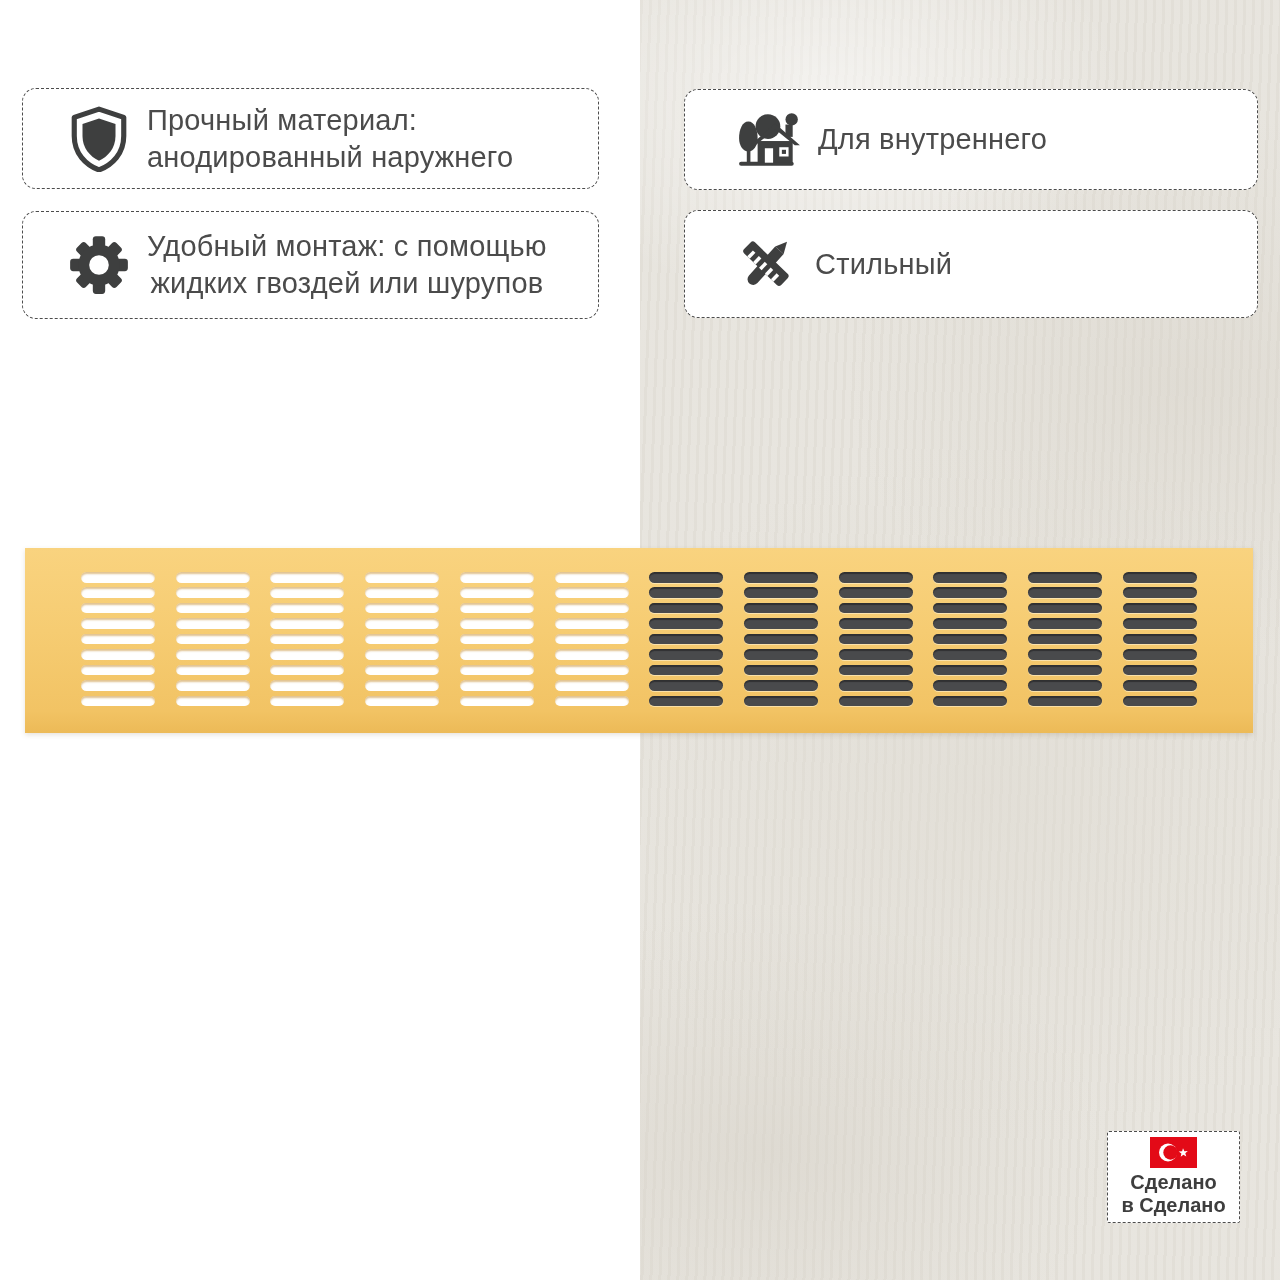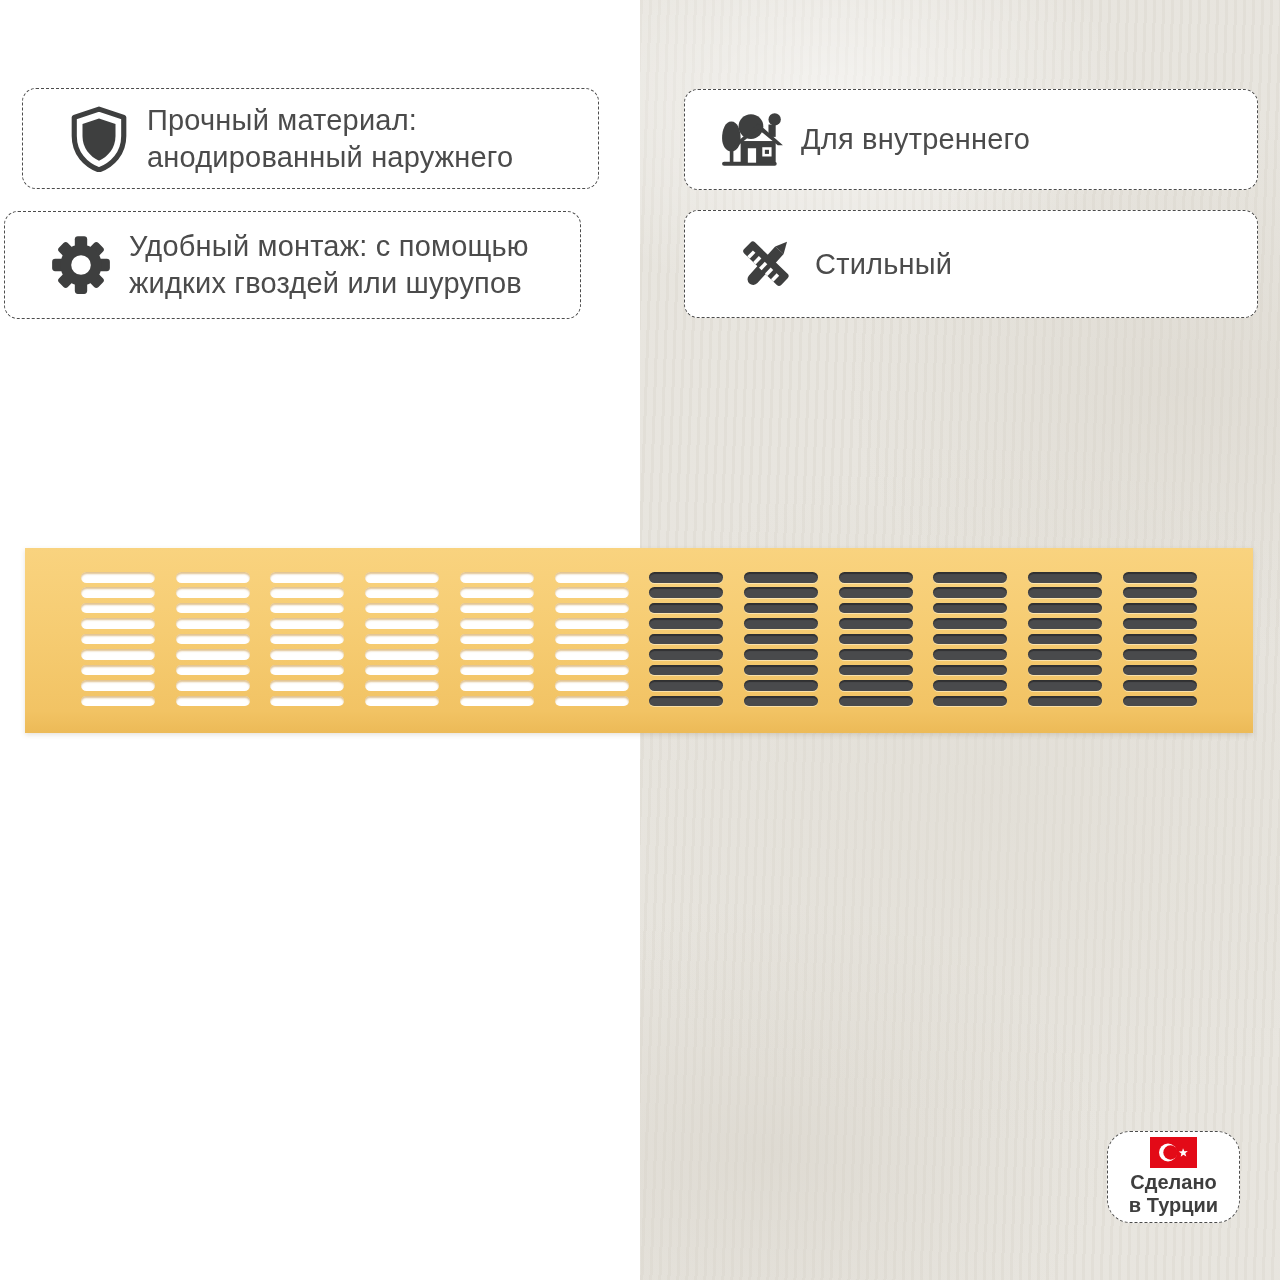--- a/index.html
+++ b/index.html
@@ -23,22 +23,22 @@
   
   .feature-box{
     position:absolute;
     background:#ffffff;
     border:1.6px dashed var(--border);
     border-radius:14px;
     display:flex;align-items:center;
     box-sizing:border-box;
   }
   .fb-1{left:22px;top:88px;width:577px;height:101px;padding-left:42px;}
-  .fb-2{left:4px;top:211px;width:577px;height:108px;padding-left:42px;}
-  .fb-3{left:684px;top:89px;width:574px;height:101px;padding-left:34px;}
+  .fb-2{left:22px;top:211px;width:577px;height:108px;padding-left:42px;text-align:center;}
+  .fb-3{left:684px;top:89px;width:574px;height:101px;padding-left:51px;}
   .fb-4{left:684px;top:210px;width:574px;height:108px;padding-left:48px;text-align:center;}
   .fb-icon{width:68px;height:68px;flex:0 0 68px;display:flex;align-items:center;justify-content:center;}
   .fb-icon svg{width:66px;height:66px;}
   .fb-text{margin-left:14px;color:var(--text);font-size:29px;line-height:37px;letter-spacing:.2px;}
   .fb-text span{display:block;white-space:nowrap;}
 
   
   .grille{
     position:absolute;left:25px;top:548px;width:1228px;height:185px;
     background:linear-gradient(180deg,#f9d37f 0%, #f6cc72 45%, #f2c364 88%, #ecba57 100%);
@@ -55,21 +55,21 @@
     box-shadow:inset 0 2px 2px rgba(198,144,52,.55);
   }
   .slot-dark{
     background:var(--slot-dark);
     box-shadow:inset 0 2px 1px rgba(0,0,0,.35), 0 1px 0 rgba(255,246,220,.55);
   }
 
   
   .badge{
     position:absolute;left:1107px;top:1131px;width:133px;height:92px;
-    background:#ffffff;border:1.6px dashed var(--border);border-radius:23px;
+    background:#ffffff;border:1.6px dashed var(--border);border-radius:2px;
     box-sizing:border-box;
     display:flex;flex-direction:column;align-items:center;
     padding-top:5px;z-index:3;
   }
   .badge svg{width:47px;height:31px;display:block;}
   .badge-text{margin-top:3px;text-align:center;color:#3e3e3e;font-size:20px;font-weight:bold;line-height:23px;}
   .badge-text span{display:block;white-space:nowrap;}
 </style>
 </head>
 <body style="--text: #4b4b4b; --icon: #3e3f3f; --border: #4c4c4c; --flag: #e30a17; --slot-light: #ffffff; --slot-dark: #494a4c;">
@@ -300,15 +300,15 @@
 
 <div class="badge">
   <svg viewBox="0 0 47 31">
     <rect x="0" y="0" width="47" height="31" fill="var(--flag)"></rect>
     <circle cx="18" cy="15.5" r="9" fill="#ffffff"></circle>
     <circle cx="20.5" cy="15.5" r="7.2" fill="var(--flag)"></circle>
     <polygon fill="#ffffff" points="33,11.2 34.4,14.3 37.8,14 35.3,16.3 36.3,19.5 33.4,17.8 30.7,19.8 31.4,16.5 28.7,14.5 32.1,14.3"></polygon>
   </svg>
   <div class="badge-text">
     <span>Сделано</span>
-    <span>в Турции</span>
+    <span>в Сделано</span>
   </div>
 </div>
 
 </body></html>

